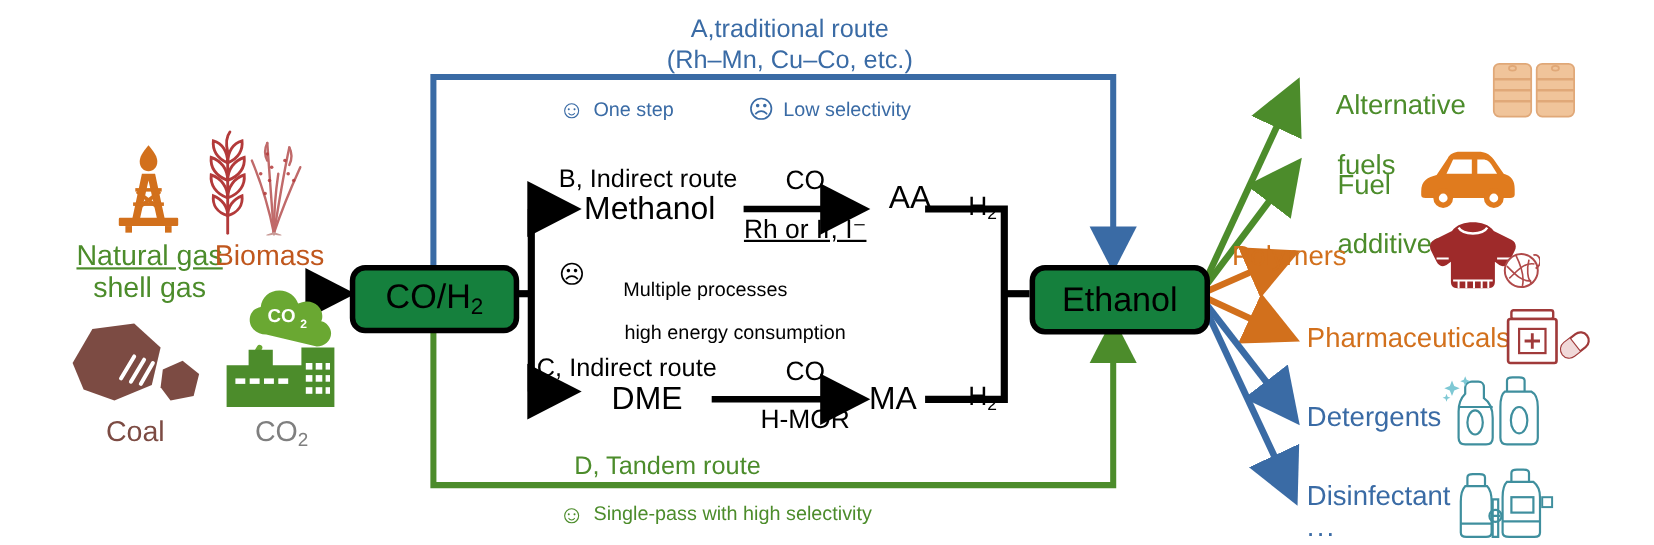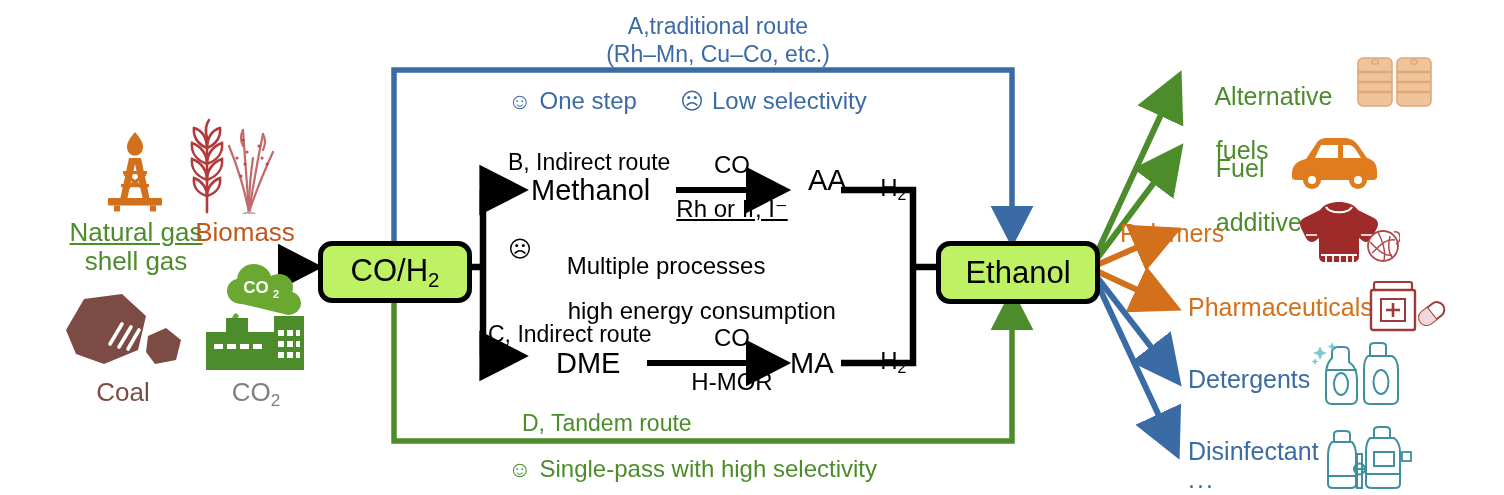--- a/index.html
+++ b/index.html
@@ -8,37 +8,37 @@
     font-family:"Liberation Sans","DejaVu Sans",sans-serif;
     -webkit-font-smoothing:antialiased;
   }
   #stage{position:absolute;inset:0;width:1504px;height:495px;}
   svg#wires{position:absolute;left:0;top:0;width:1504px;height:495px;pointer-events:none;}
 
   .lbl{position:absolute;white-space:pre;line-height:1.12;}
 
   
   .nodebox{
-    position:absolute;border:5px solid #000;border-radius:14px;background:#bef264;
+    position:absolute;border:5px solid #000;border-radius:14px;background:#15803d;
     display:flex;align-items:center;justify-content:center;
     font-size:31px;color:#000;z-index:6;
   }
   .sub{font-size:.66em;vertical-align:-0.28em;}
 
   
   .blue{color:#3a6ba5;}
   .green{color:#4c8c2b;}
   .orange{color:#d2701c;}
   .brown{color:#7c4b43;}
   .grey{color:#7f7f7f;}
   .biomass{color:#c0571d;}
   .black{color:#000;}
 
   .route-head{font-size:23px;}
-  .route-note{font-size:24px;}
+  .route-note{font-size:18px;}
   .chem{font-size:29px;color:#000;}
   .cond{font-size:24px;color:#000;text-align:center;}
   .feedlabel{font-size:26px;text-align:center;}
   .prodlabel{font-size:25px;line-height:1.08;}
 
   .face{font-size:23px;line-height:1;}
 
   
   .icon{position:absolute;}
 </style>

